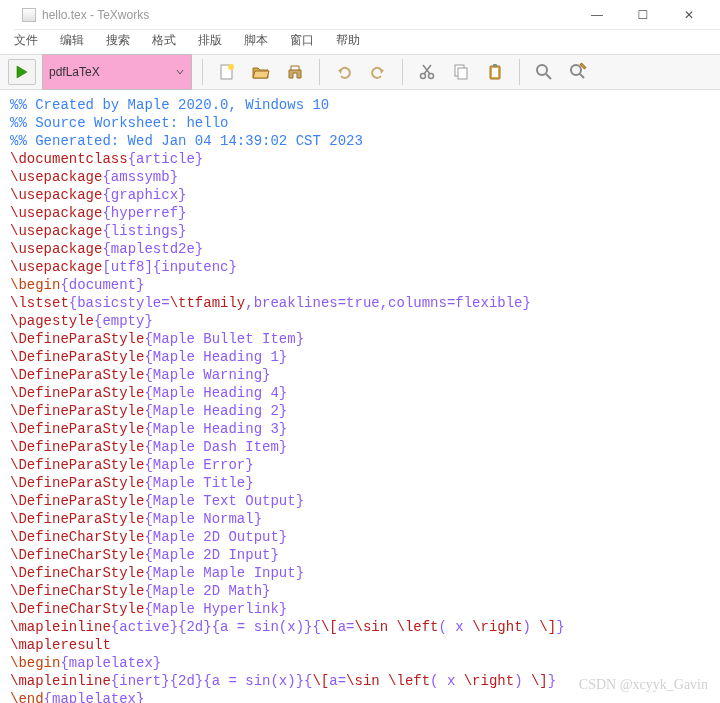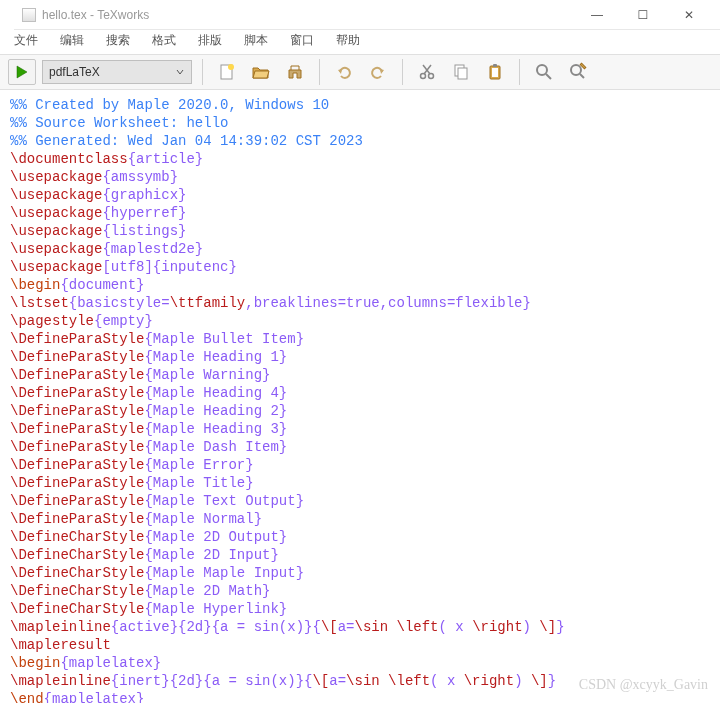--- a/index.html
+++ b/index.html
@@ -6,21 +6,21 @@
 body { font-family: "Segoe UI", "Microsoft YaHei", sans-serif; font-size: 12px; background: #fff; width: 720px; height: 703px; overflow: hidden; position: relative; }
 .titlebar { height: 30px; background: #fff; display: flex; align-items: center; padding: 0 8px; border-bottom: 1px solid #e8e8e8; margin-left: 14px; }
 .titlebar .file-icon { width: 14px; height: 14px; margin-right: 6px; background: linear-gradient(#fefefe,#e0e0e0); border: 1px solid #c0c0c0; display: inline-block; }
 .titlebar .title { color: #999; font-size: 12px; flex: 1; }
 .titlebar .winbtn { width: 46px; height: 30px; display: flex; align-items: center; justify-content: center; color: #555; font-size: 12px; }
 .menubar { height: 24px; display: flex; align-items: flex-start; padding: 0 10px; color: #555; font-size: 12px; gap: 14px; }
 .menubar span { padding: 2px 4px; }
 .toolbar { height: 36px; display: flex; align-items: center; padding: 0 8px; gap: 6px; background: #f7f7f7; border-top: 1px solid #e0e0e0; border-bottom: 1px solid #e0e0e0; }
 .play-btn { width: 28px; height: 26px; border: 1px solid #c8c8c8; background: #f4f4f4; border-radius: 2px; display: flex; align-items: center; justify-content: center; }
 .play-btn svg { display: block; }
-.compiler-select { height: 24px; width: 150px; border: 1px solid #bfbfbf; background: #e5e5e5; padding: 0 6px; font-size: 12px; color: #333; display: flex; align-items: center; justify-content: space-between; }
+.compiler-select { height: 36px; width: 150px; border: 1px solid #bfbfbf; background: #f9a8d4; padding: 0 6px; font-size: 12px; color: #333; display: flex; align-items: center; justify-content: space-between; }
 .tb-sep { width: 1px; height: 26px; background: #d0d0d0; margin: 0 4px; }
 .tb-btn { width: 28px; height: 26px; border: 1px solid transparent; display: flex; align-items: center; justify-content: center; border-radius: 2px; }
 .tb-btn svg { display: block; }
 .editor { font-family: "Courier New", monospace; font-size: 14px; line-height: 18px; padding: 6px 10px; white-space: pre; overflow: hidden; }
 .c-red { color: #3b82f6; }
 .c-blue { color: #b91c1c; }
 .c-green { color: #c2410c; }
 .c-black { color: #8b5cf6; }
 .watermark { position: absolute; bottom: 10px; right: 12px; color: #d0d0d0; font-family: Liberation Serif, serif; font-size: 14px; }
 </style>

